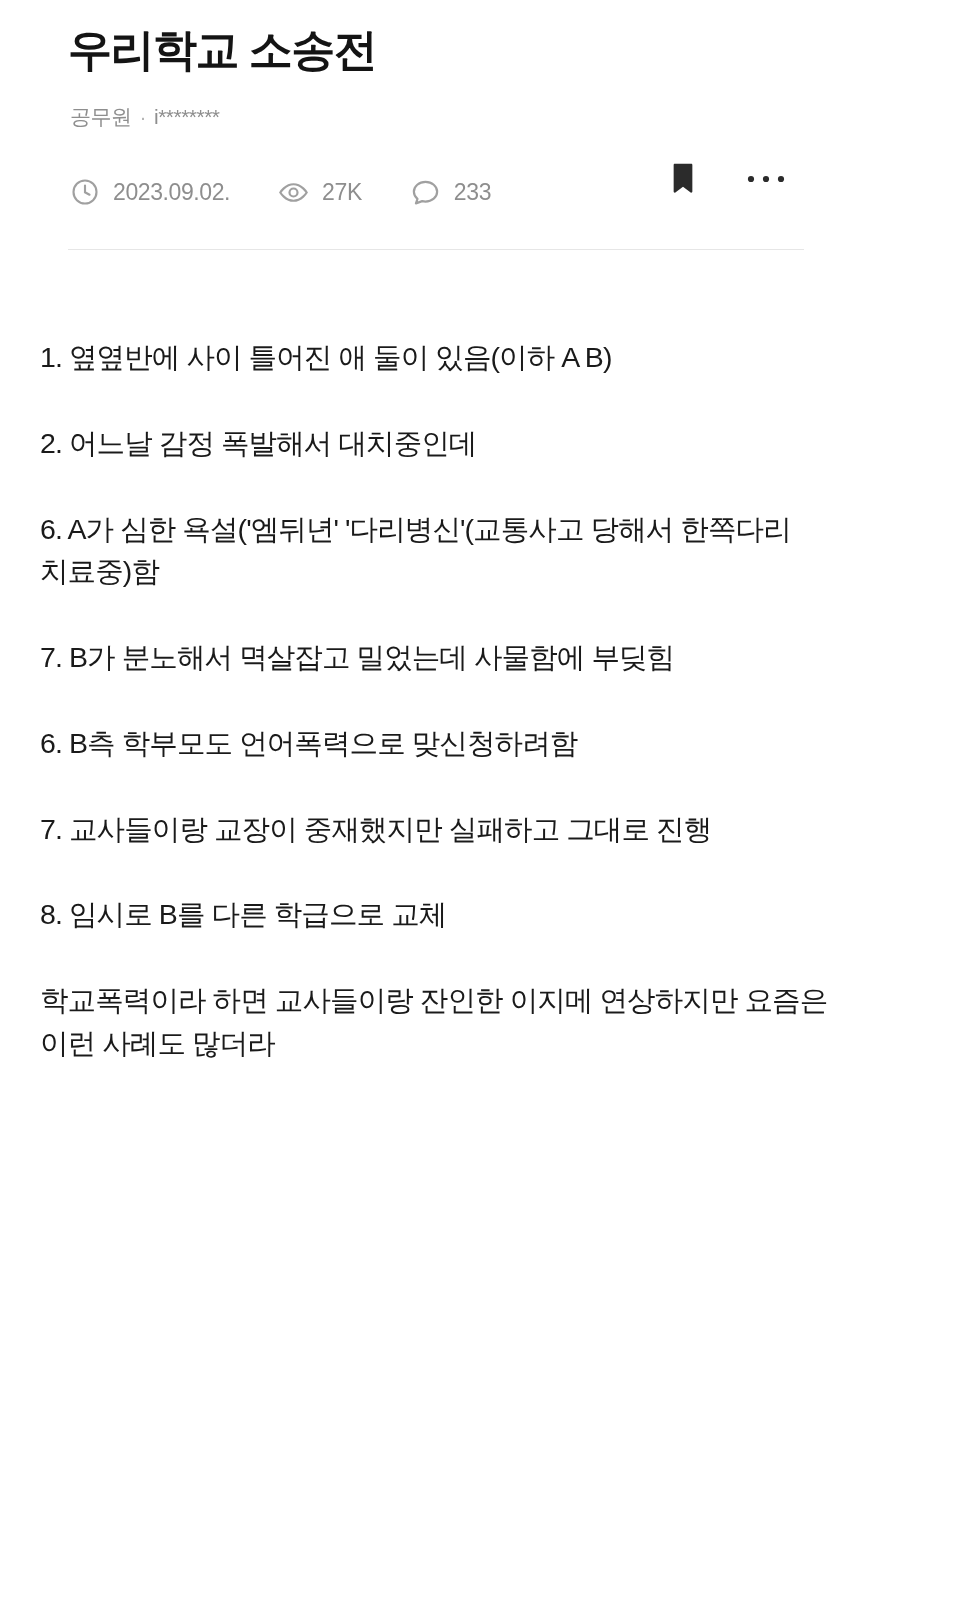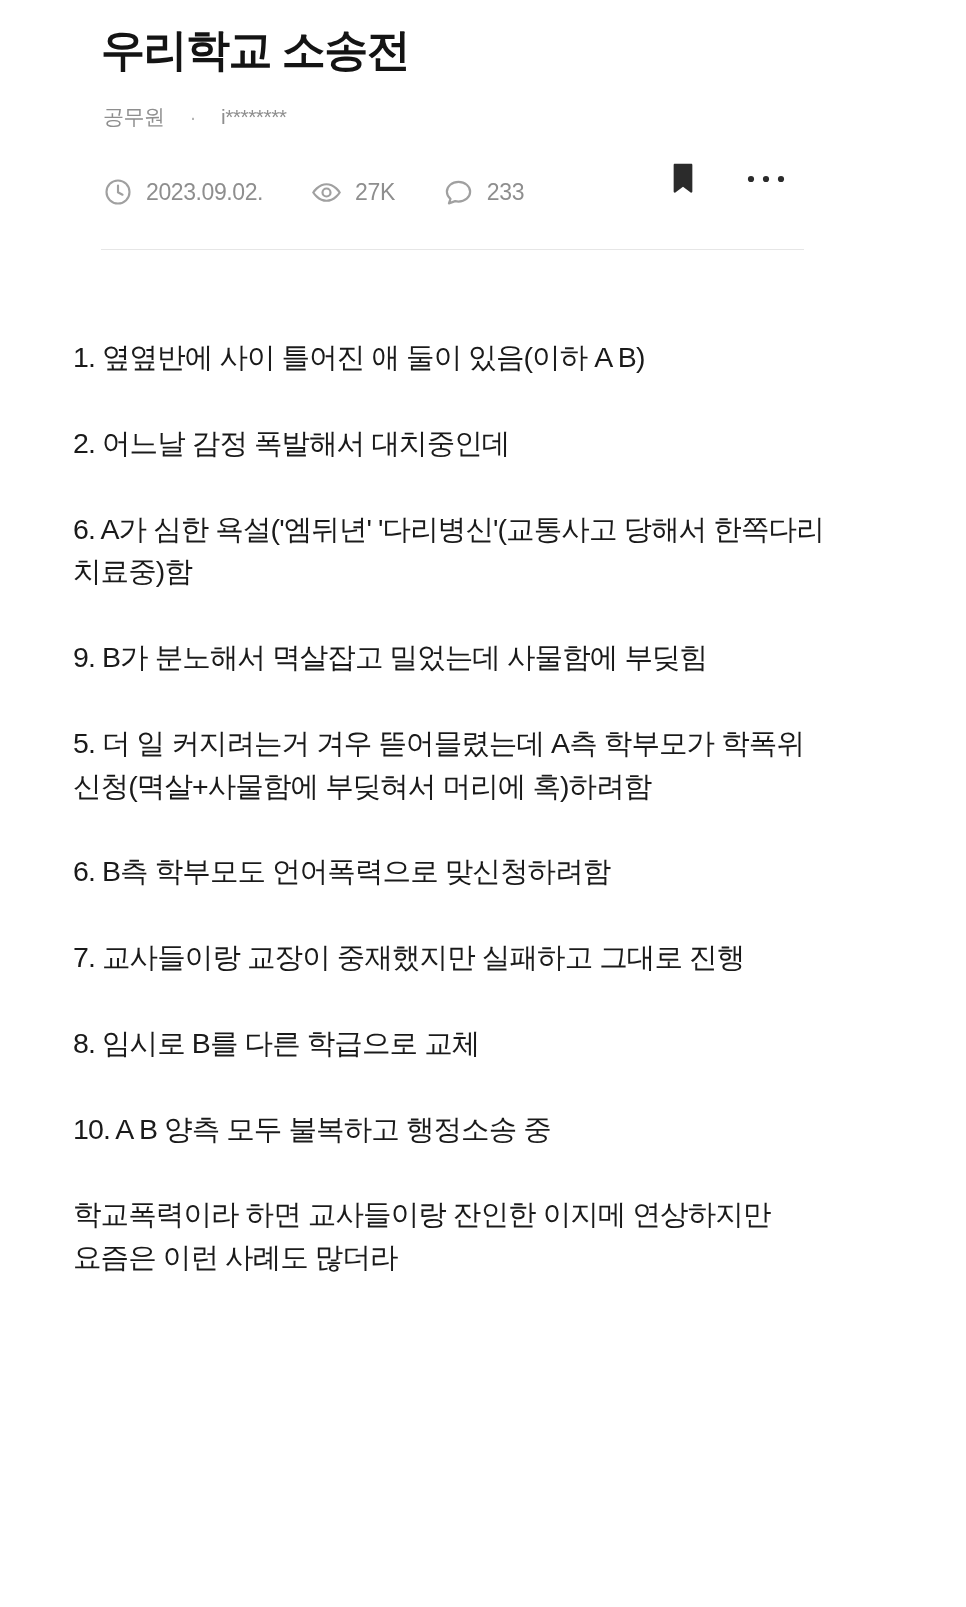--- a/index.html
+++ b/index.html
@@ -15,21 +15,20 @@
     overflow: hidden;
     position: relative;
   }
 
   .page {
     width: 872px;
     height: 1607px;
     box-sizing: border-box;
     background: #ffffff;
     position: relative;
-    padding-left: 33px;
   }
 
   
   .post-header {
     padding: 0 34px;
     box-sizing: border-box;
   }
 
   .post-title {
     font-size: 44px;
@@ -41,21 +40,21 @@
     line-height: 1.25;
   }
 
   .post-byline {
     font-size: 21px;
     color: #8e8e8e;
     letter-spacing: -0.5px;
     padding: 26px 0 0 36px;
     display: flex;
     align-items: center;
-    gap: 25px;
+    gap: 8px;
   }
   .byline-sep {
     color: #b5b5b5;
   }
 
   .meta-row {
     display: flex;
     align-items: center;
     padding: 34px 0 0 36px;
     position: relative;
@@ -174,22 +173,20 @@
 
     </div>
 
     <div class="divider"></div>
   </div>
 
   <div class="post-body">
     <p class="para">1. 옆옆반에 사이 틀어진 애 둘이 있음(이하 A B)</p>
     <p class="para">2. 어느날 감정 폭발해서 대치중인데</p>
     <p class="para">6. A가 심한 욕설('엠뒤년' '다리병신'(교통사고 당해서 한쪽다리 치료중)함</p>
-    <p class="para">9. B가 분노해서 멱살잡고 밀었는데 사물함에 부딪힘</p>
-    <p class="para">5. 더 일 커지려는거 겨우 뜯어믈렸는데 A측 학부모가 학폭위 신청(멱살+사물함에 부딪혀서 머리에 혹)하려함</p>
+    <p class="para">7. B가 분노해서 멱살잡고 밀었는데 사물함에 부딪힘</p>
     <p class="para">6. B측 학부모도 언어폭력으로 맞신청하려함</p>
     <p class="para">7. 교사들이랑 교장이 중재했지만 실패하고 그대로 진행</p>
     <p class="para">8. 임시로 B를 다른 학급으로 교체</p>
-    <p class="para">10. A B 양측 모두 불복하고 행정소송 중</p>
     <p class="para closing">학교폭력이라 하면 교사들이랑 잔인한 이지메 연상하지만 요즘은 이런 사례도 많더라</p>
   </div>
 
 </div>
 
 </body></html>

